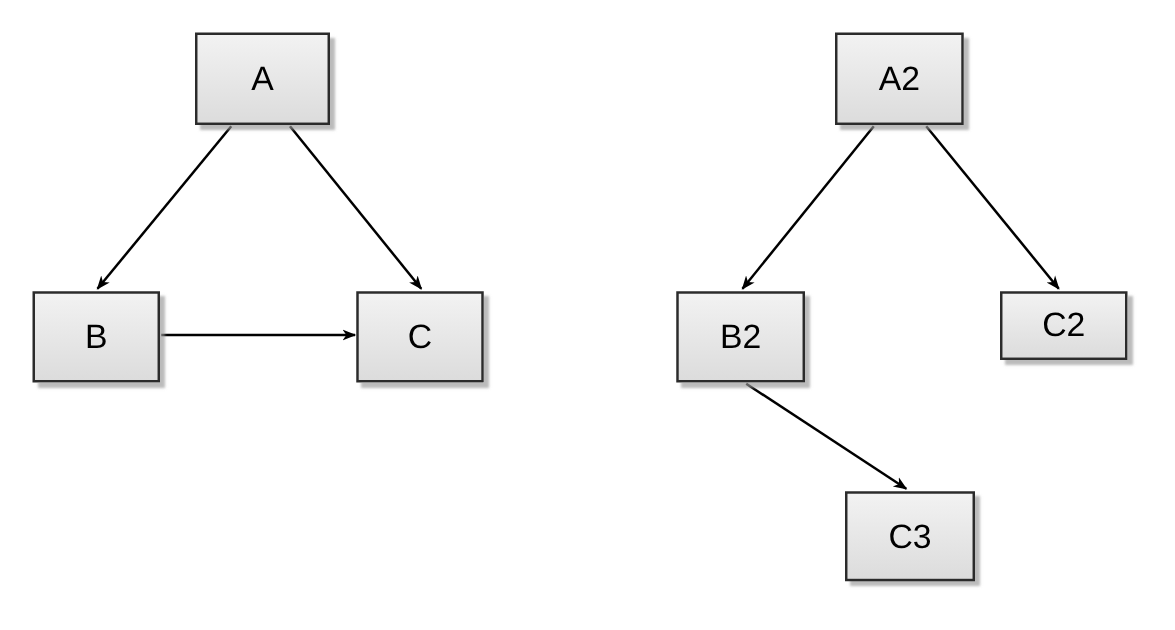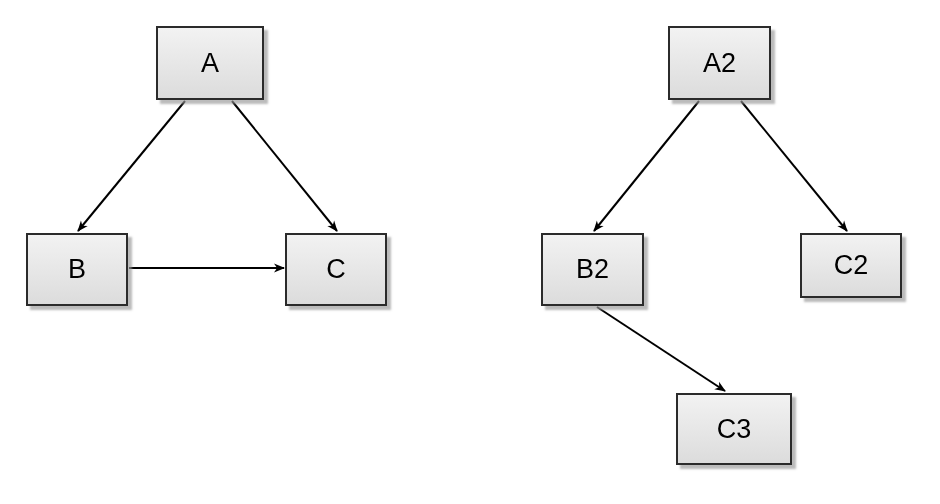--- a/index.html
+++ b/index.html
@@ -74,21 +74,21 @@
       </div>
       <div class="node" style="left: 285px; top: 233px; width: 102px; height: 73px; border-color: rgb(43, 43, 43); background: linear-gradient(rgb(242, 242, 242) 0%, rgb(220, 220, 220) 100%);">
         <span class="node-label" style="color: rgb(0, 0, 0);">C</span>
       </div>
       <div class="node" style="left: 668px; top: 26px; width: 103px; height: 74px; border-color: rgb(43, 43, 43); background: linear-gradient(rgb(242, 242, 242) 0%, rgb(220, 220, 220) 100%);">
         <span class="node-label" style="color: rgb(0, 0, 0); text-align: right;">A2</span>
       </div>
       <div class="node" style="left: 541px; top: 233px; width: 103px; height: 73px; border-color: rgb(43, 43, 43); background: linear-gradient(rgb(242, 242, 242) 0%, rgb(220, 220, 220) 100%); justify-content: center;">
         <span class="node-label" style="color: rgb(0, 0, 0);">B2</span>
       </div>
-      <div class="node" style="left: 800px; top: 233px; width: 102px; height: 65px; border-color: rgb(43, 43, 43); background: linear-gradient(rgb(242, 242, 242) 0%, rgb(220, 220, 220) 100%);">
+      <div class="node" style="left: 800px; top: 233px; width: 102px; height: 55px; border-color: rgb(43, 43, 43); background: linear-gradient(rgb(242, 242, 242) 0%, rgb(220, 220, 220) 100%);">
         <span class="node-label" style="color: rgb(0, 0, 0);">C2</span>
       </div>
-      <div class="node" style="left: 676px; top: 393px; width: 116px; height: 72px; border-color: rgb(43, 43, 43); background: linear-gradient(rgb(242, 242, 242) 0%, rgb(220, 220, 220) 100%);">
+      <div class="node" style="left: 676px; top: 393px; width: 104px; height: 72px; border-color: rgb(43, 43, 43); background: linear-gradient(rgb(242, 242, 242) 0%, rgb(220, 220, 220) 100%);">
         <span class="node-label" style="color: rgb(0, 0, 0);">C3</span>
       </div>
     </div>
 
 </div>
 
 </body></html>

